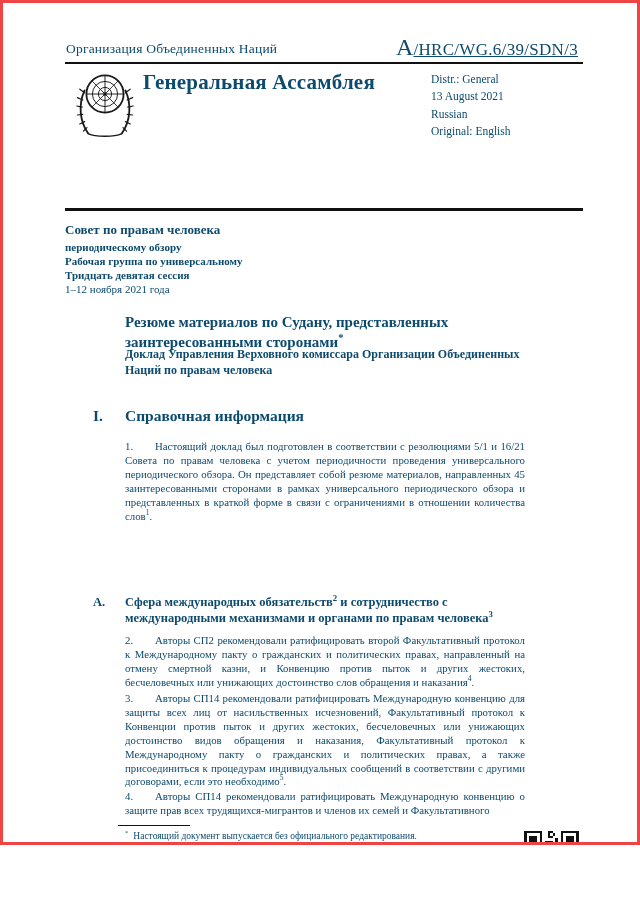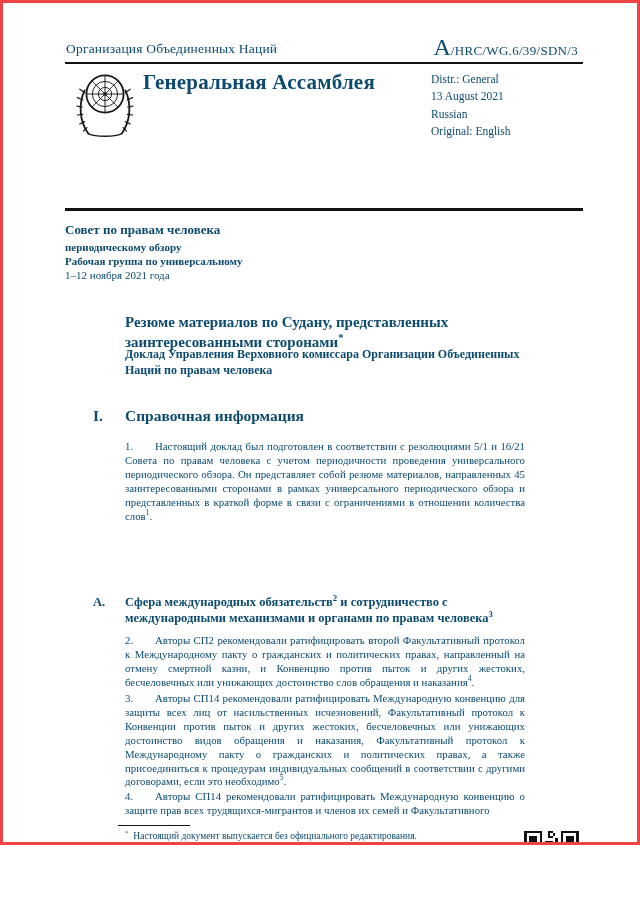--- a/index.html
+++ b/index.html
@@ -7,21 +7,21 @@
     position:relative; width:640px; height:845px; background:#ffffff;
     font-family:"Liberation Serif", serif; color:#0c4a6e;
     border:3px solid #ef4444; box-sizing:border-box; overflow:hidden;
   }
   .abs { position:absolute; }
 
   
   .org-name { left:63px; top:38px; font-size:13.5px; letter-spacing:.2px; }
   .doc-symbol { top:31px; right:59px; white-space:nowrap; }
   .doc-symbol .big { font-size:24px; }
-  .doc-symbol .rest { font-size:13px; letter-spacing:.3px; }
+  .doc-symbol .rest { font-size:17px; letter-spacing:.3px;text-decoration:underline; }
   .rule-1 { left:62px; top:59px; width:518px; height:2px; background:#111; }
   .assembly { left:140px; top:67px; font-size:21px; font-weight:bold; letter-spacing:.2px; }
   .distr { left:428px; top:68px; font-size:11.5px; line-height:1.5; }
   .emblem { left:72px; top:63px; width:60px; height:74px; }
   .rule-2 { left:62px; top:205px; width:518px; height:3px; background:#111; }
 
   
   .session { left:62px; top:219px; line-height:1.25; }
   .session .council { font-size:13px; font-weight:bold; margin-bottom:3px; }
   .session .wg { font-size:11px; font-weight:bold; }
@@ -107,20 +107,21 @@
     <div>13 August 2021</div>
     <div>Russian</div>
     <div>Original: English</div>
   </div>
   <div class="abs rule-2"></div>
 
   <div class="abs session">
     <div class="council">Совет по правам человека</div>
     <div class="wg">периодическому обзору</div>
     <div class="wg">Рабочая группа по универсальному</div>
+    <div class="num">Тридцать девятая сессия</div>
     <div class="dates">1–12 ноября 2021 года</div>
   </div>
 
   <div class="abs doc-title"><span>Резюме материалов по Судану, представленных заинтересованными сторонами</span><sup>*</sup></div>
   <div class="abs doc-subtitle">Доклад Управления Верховного комиссара Организации Объединенных Наций по правам человека</div>
 
   <div class="abs sec-heading sec-1">
     <span class="hnum">I.</span>
     <span class="htext">Справочная информация</span>
   </div>

